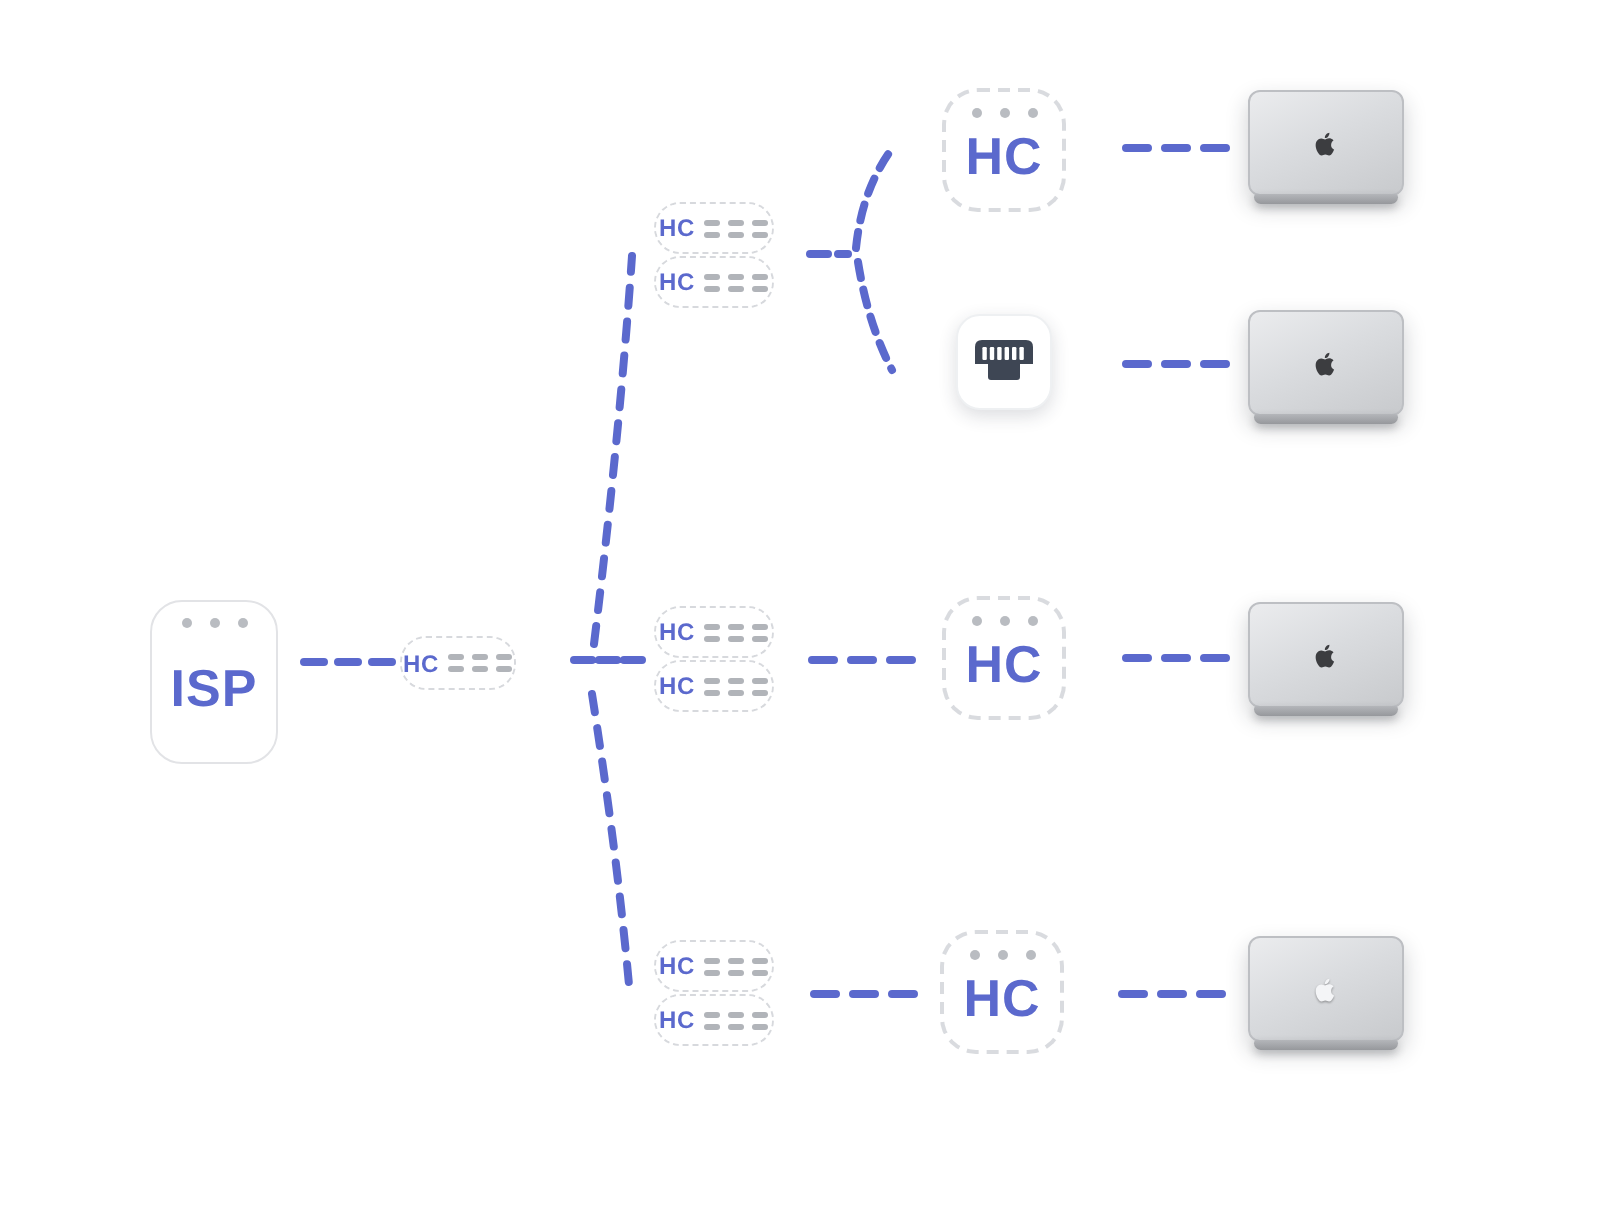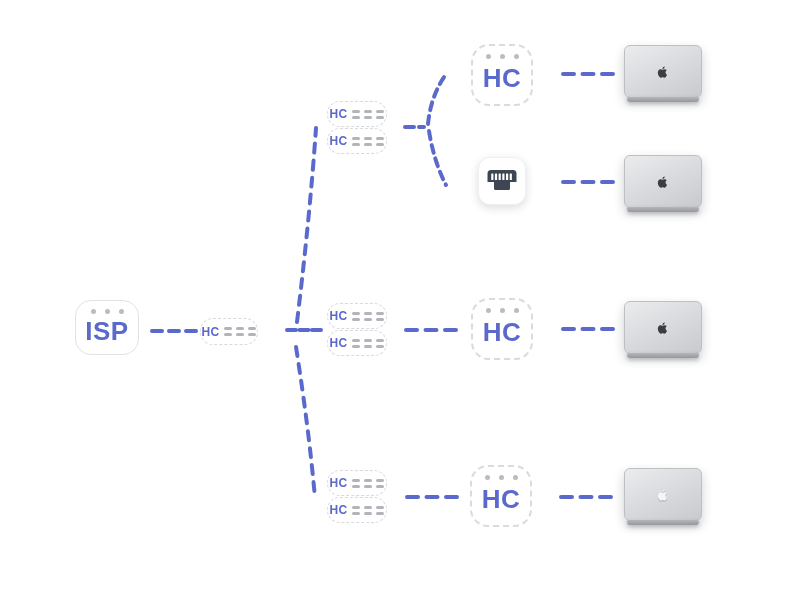--- a/index.html
+++ b/index.html
@@ -17,21 +17,21 @@
   .d21{stroke-dasharray:9 5;}
   .curve{stroke-dasharray:9 8;stroke-width:4;}
   .curve2{stroke-dasharray:8 6;stroke-width:4;}
 
   
   .bignode{
     position:absolute;background:#fff;width:62px;height:62px;
     border:2px dashed #d9dbdf;border-radius:18px;
     box-sizing:border-box;display:flex;flex-direction:column;align-items:center;
   }
-  .isp{width:64px;height:55px;border:1.5px solid #e2e3e6;border-radius:16px;}
+  .isp{width:64px;height:82px;border:1.5px solid #e2e3e6;border-radius:16px;}
   .dots{display:flex;gap:9px;margin-top:8px;}
   .dots i{width:5px;height:5px;border-radius:50%;background:#b9bcc1;}
   .nlabel{
     flex:1;display:flex;align-items:center;margin-top:-6px;
     font-weight:bold;font-size:26px;color:#5b69cd;letter-spacing:.5px;
   }
 
   
   .pill{
     position:absolute;background:#fff;border:1.5px dashed #d7d9dd;border-radius:13px;

